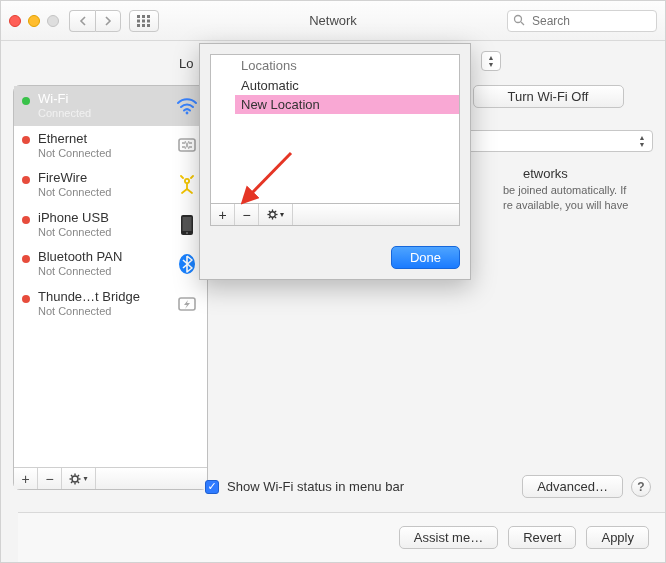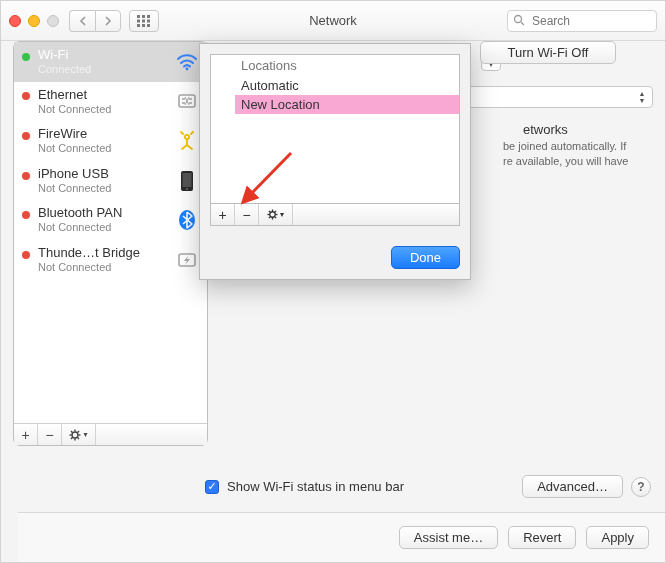--- a/index.html
+++ b/index.html
@@ -269,20 +269,23 @@
       <span class="sicon">
         <svg width="12" height="12" viewBox="0 0 12 12">
             <circle cx="5" cy="5" r="3.5" fill="none" stroke="#9b9b9b" stroke-width="1.3"></circle>
             <line x1="8" y1="8" x2="11" y2="11" stroke="#9b9b9b" stroke-width="1.3"></line>
           </svg>
       </span>
       <input type="text" placeholder="Search" style="">
     </div>
   </div>
 
+  <div class="locrow">
+    <span class="loclabel">Lo</span>
+  </div>
 
   <div class="loc-stepper">
     <span>▲</span>
       <span>▼</span>
   </div>
 
   <div class="content">
 
     <div class="sidebar">
       <div class="svc-list">
@@ -403,21 +406,21 @@
               </g>
             </svg>
           <span style="font-size:8px;">▾</span>
         </div>
       </div>
     </div>
 
     <div class="main">
 
       <div class="rightcol">
-        <button class="btn turnoff" style="width:136px;">Turn Wi-Fi Off</button>
+        <button class="btn turnoff" style="width:151px;">Turn Wi-Fi Off</button>
         <div class="selectbox" style="margin-top:22px;">
           <div class="stepper">
               <span>▲</span>
               <span>▼</span>
             </div>
         </div>
         <div style="margin-top:14px;">
           <div class="ask-head" style="padding-left:80px;">etworks</div>
           <div class="infotext" style="padding-left:60px; margin-top:2px;">
             <div>be joined automatically. If</div>

